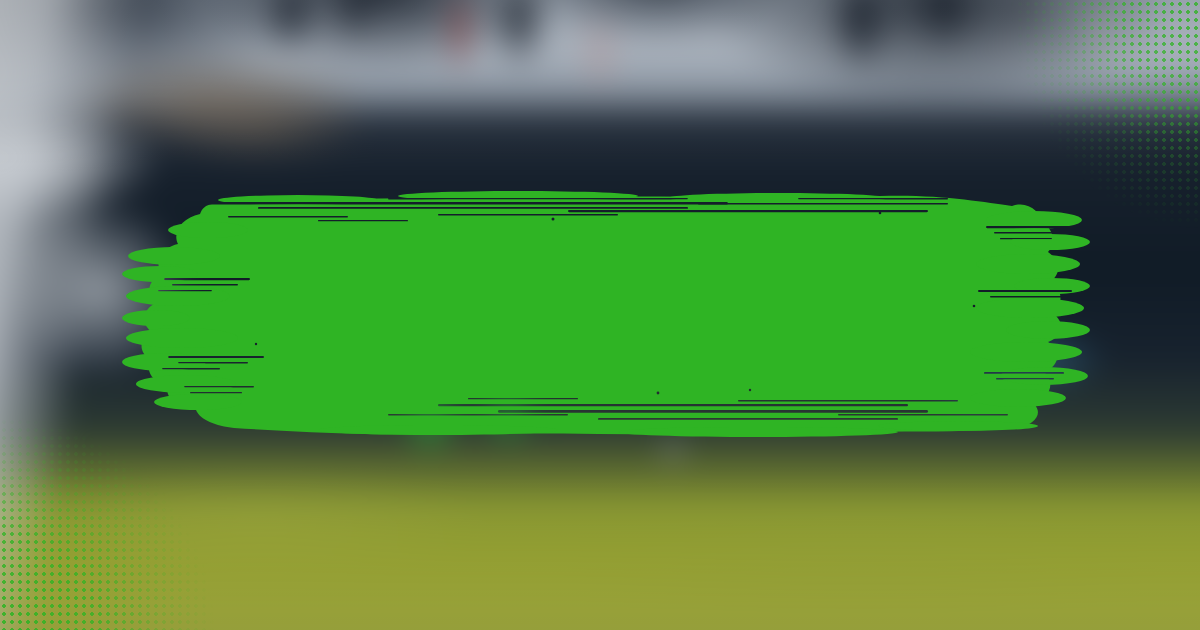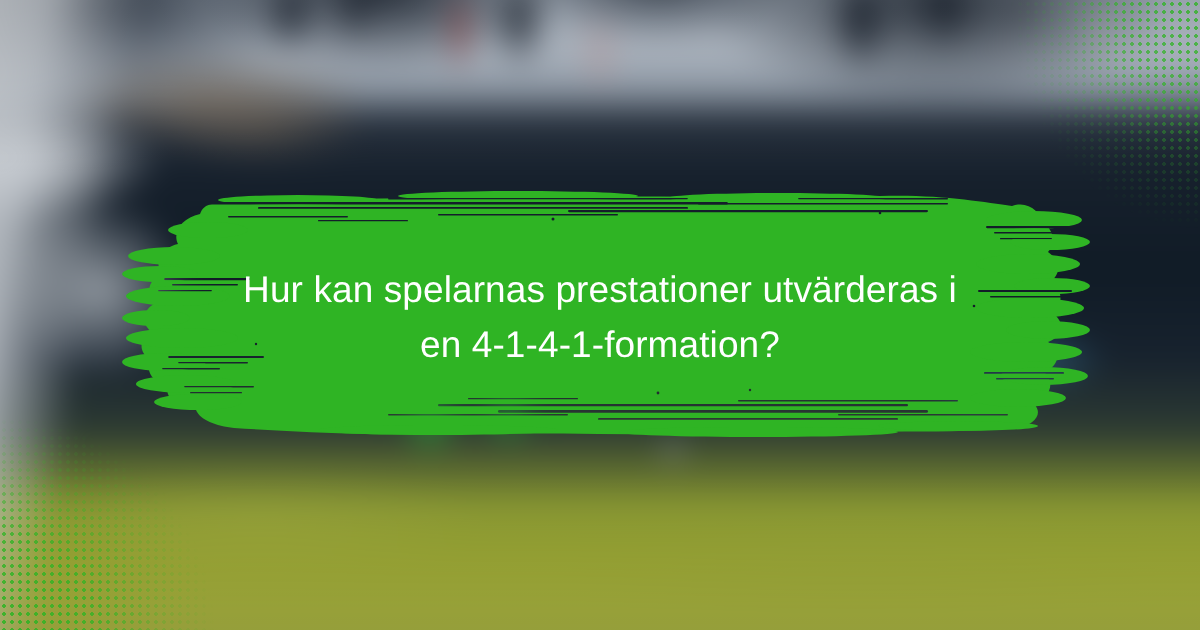--- a/index.html
+++ b/index.html
@@ -284,16 +284,14 @@
         <ellipse cx="160" cy="14" rx="80" ry="5"></ellipse>
         <ellipse cx="380" cy="10" rx="120" ry="5"></ellipse>
         <ellipse cx="640" cy="12" rx="110" ry="5"></ellipse>
         <ellipse cx="300" cy="244" rx="120" ry="5"></ellipse>
         <ellipse cx="620" cy="246" rx="140" ry="5"></ellipse>
         <ellipse cx="820" cy="240" rx="80" ry="5"></ellipse>
       </g>
     </svg>
   </div>
 
-  <div class="headline">Hur kan spelarnas prestationer utvärderas i
-en 4-1-4-1-formation?</div>
 
 </div>
 
 </body></html>

